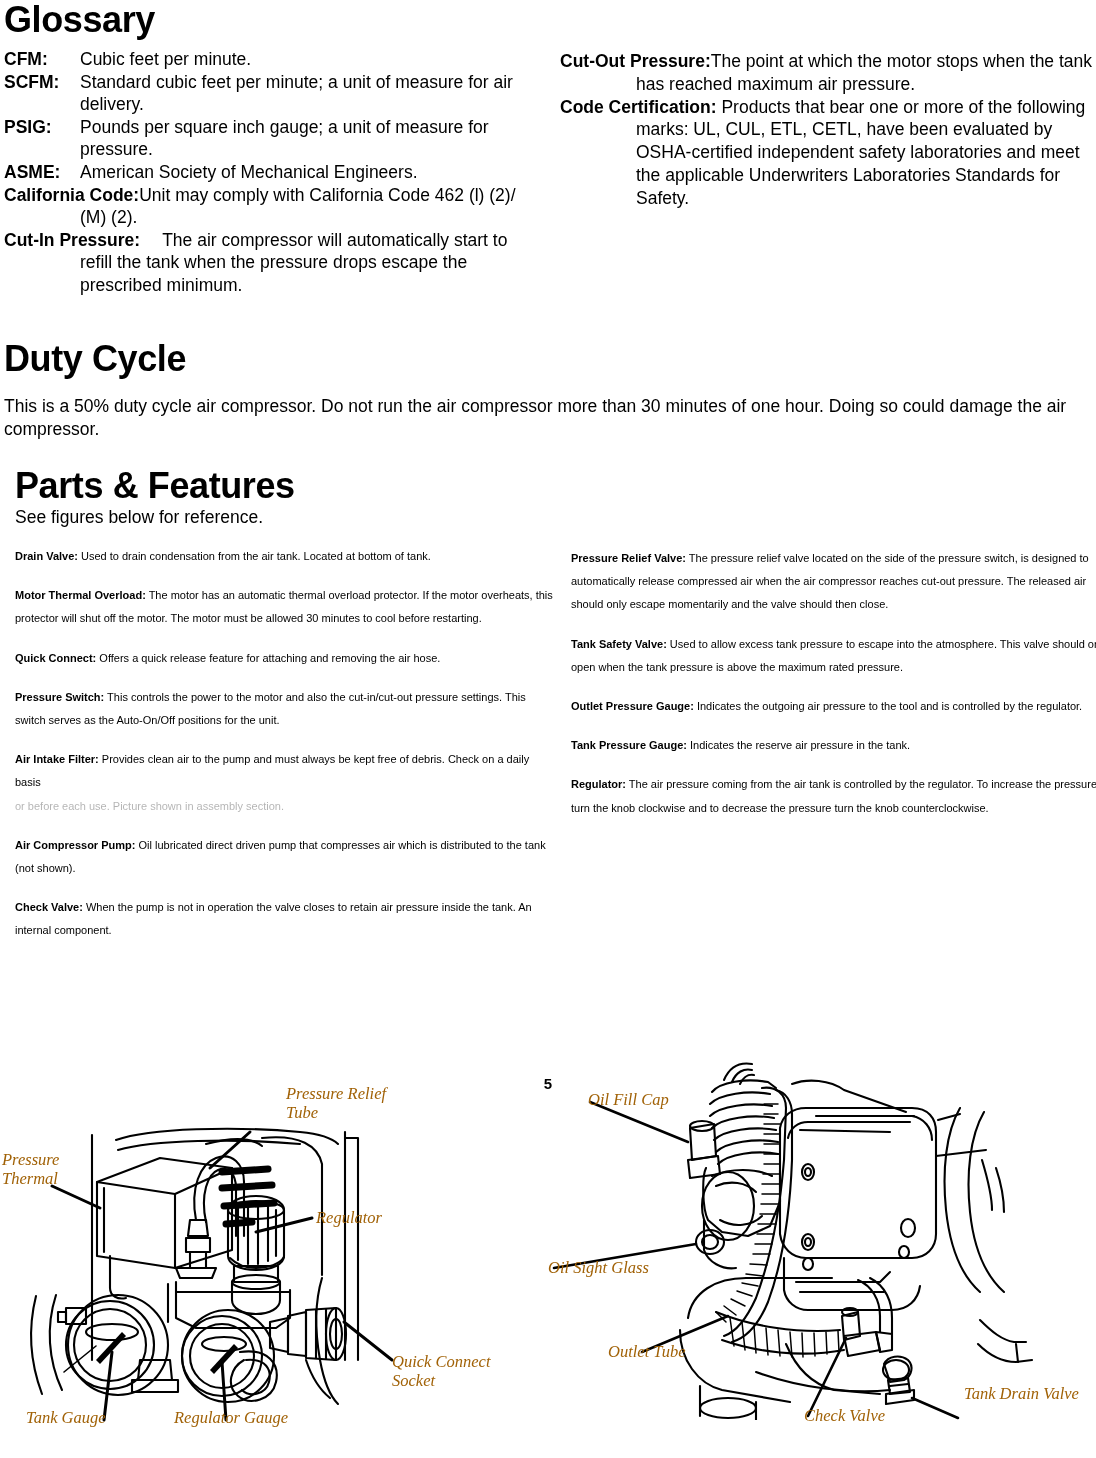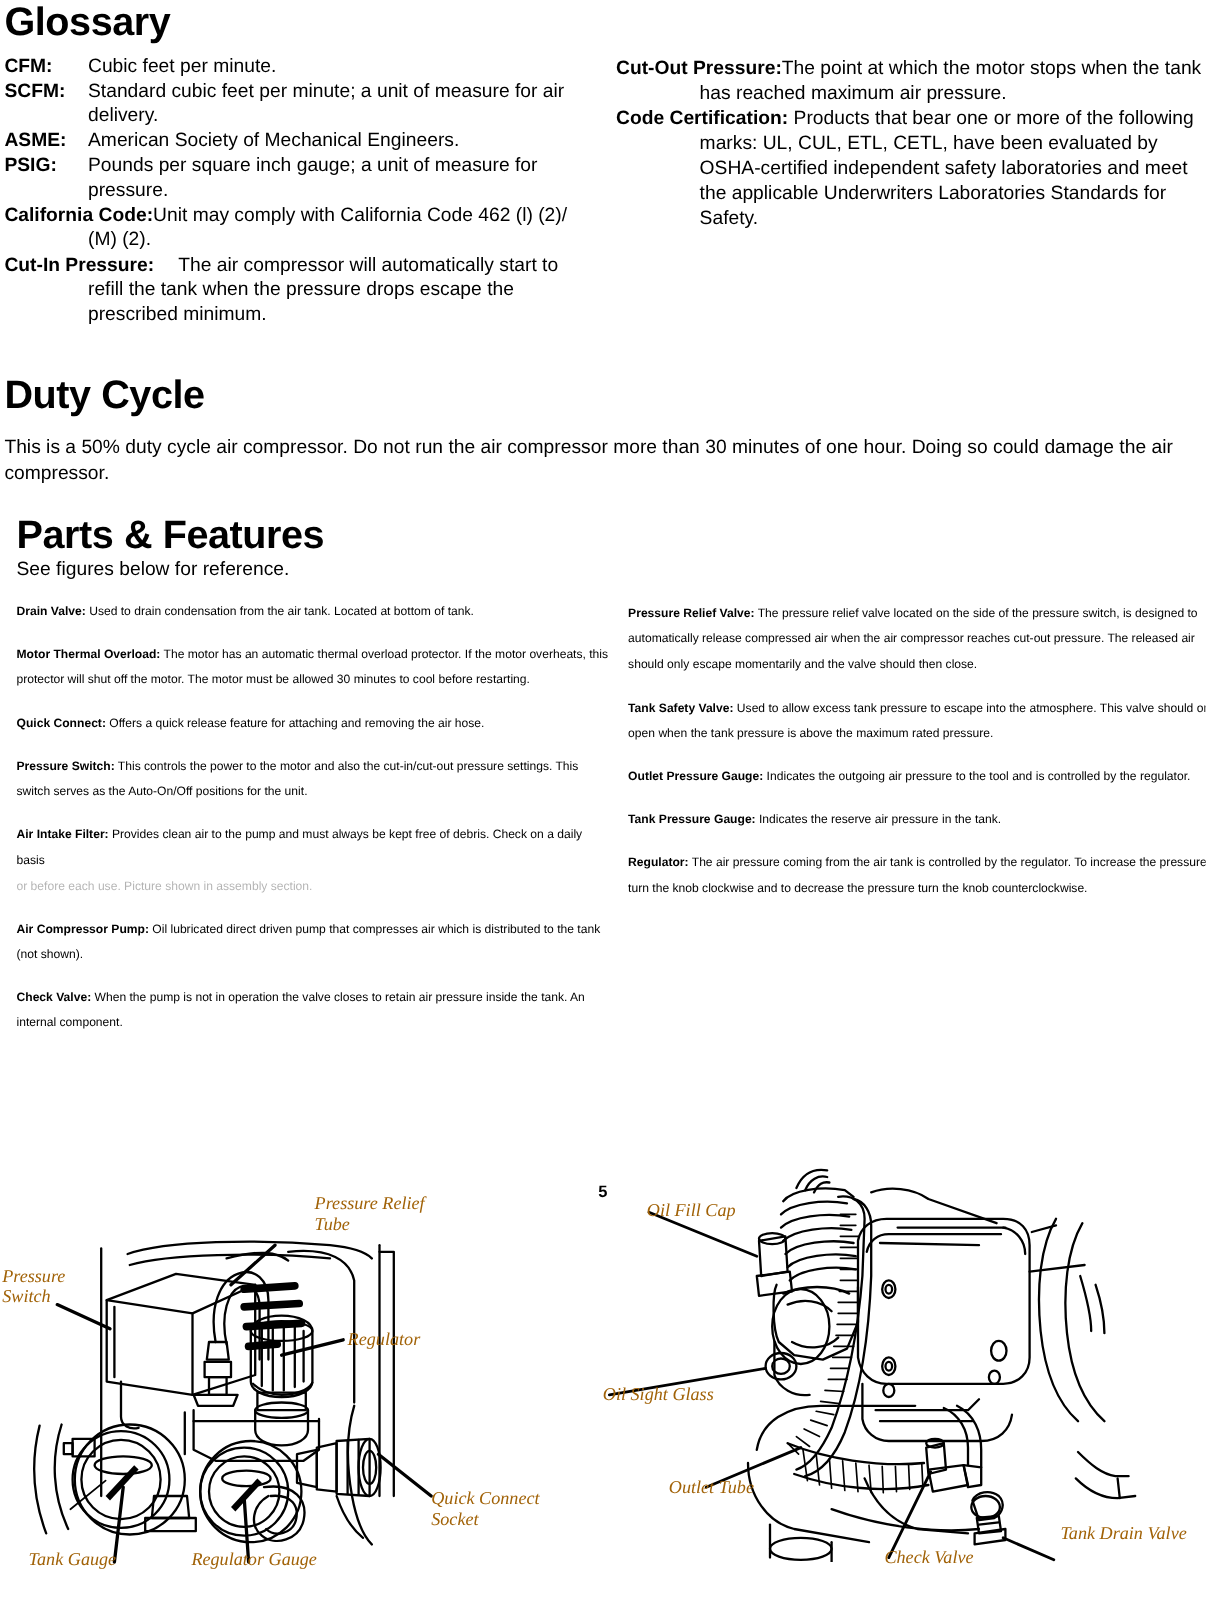--- a/index.html
+++ b/index.html
@@ -123,25 +123,25 @@
 
         <div class="gloss-entry">
           <span class="term">CFM:</span><span>Cubic feet per minute.</span>
         </div>
 
         <div class="gloss-entry">
           <span class="term">SCFM:</span><span>Standard cubic feet per minute; a unit of measure for air delivery.</span>
         </div>
 
         <div class="gloss-entry">
+          <span class="term">PSIG:</span><span>Pounds per square inch gauge; a unit of measure for pressure.</span>
+        </div>
+
+        <div class="gloss-entry">
           <span class="term">ASME:</span><span>American Society of Mechanical Engineers.</span>
-        </div>
-
-        <div class="gloss-entry">
-          <span class="term">PSIG:</span><span>Pounds per square inch gauge; a unit of measure for pressure.</span>
         </div>
 
         <div class="gloss-entry" style="padding-left:76px; text-indent:-76px;">
           <span style="font-weight:bold;">California Code:</span><span>Unit may comply with California Code 462 (l) (2)/ (M) (2).</span>
         </div>
 
         <div class="gloss-entry" style="padding-left:76px; text-indent:-76px;">
           <span style="font-weight:bold;">Cut-In Pressure:</span><span class="gap"></span><span>The air compressor will automatically start to refill the tank when the pressure drops escape the prescribed minimum.</span>
         </div>
 
@@ -323,21 +323,21 @@
           <path d="M344,262 L392,300" stroke-width="3"></path>
           <path d="M112,292 L104,360" stroke-width="3"></path>
           <path d="M222,302 L226,360" stroke-width="3"></path>
           <path d="M64,312 L96,286" stroke-width="1.6"></path>
         </g>
       </svg>
 
       <div class="fig-label" style="left:286px; top:24px;">Pressure Relief
 Tube</div>
       <div class="fig-label" style="left:2px; top:90px;">Pressure
-Switch</div>
+Thermal</div>
       <div class="fig-label" style="left:316px; top:148px;">Regulator</div>
       <div class="fig-label" style="left:392px; top:292px;">Quick Connect
 Socket</div>
       <div class="fig-label" style="left:26px; top:348px;">Tank Gauge</div>
       <div class="fig-label" style="left:174px; top:348px;">Regulator Gauge</div>
     </div>
 
     <div class="fig" style="left:540px; top:-40px; width:556px; height:400px;">
       <svg width="556" height="400" viewBox="0 0 556 400" xmlns="http://www.w3.org/2000/svg">
         <g fill="none" stroke="#000" stroke-width="2.1" stroke-linecap="round" stroke-linejoin="round">

